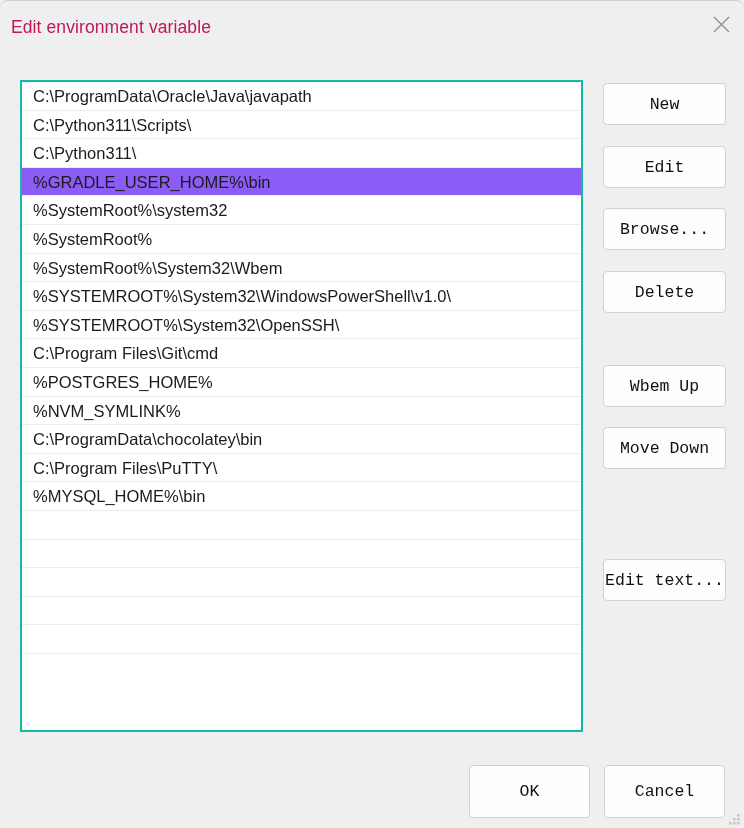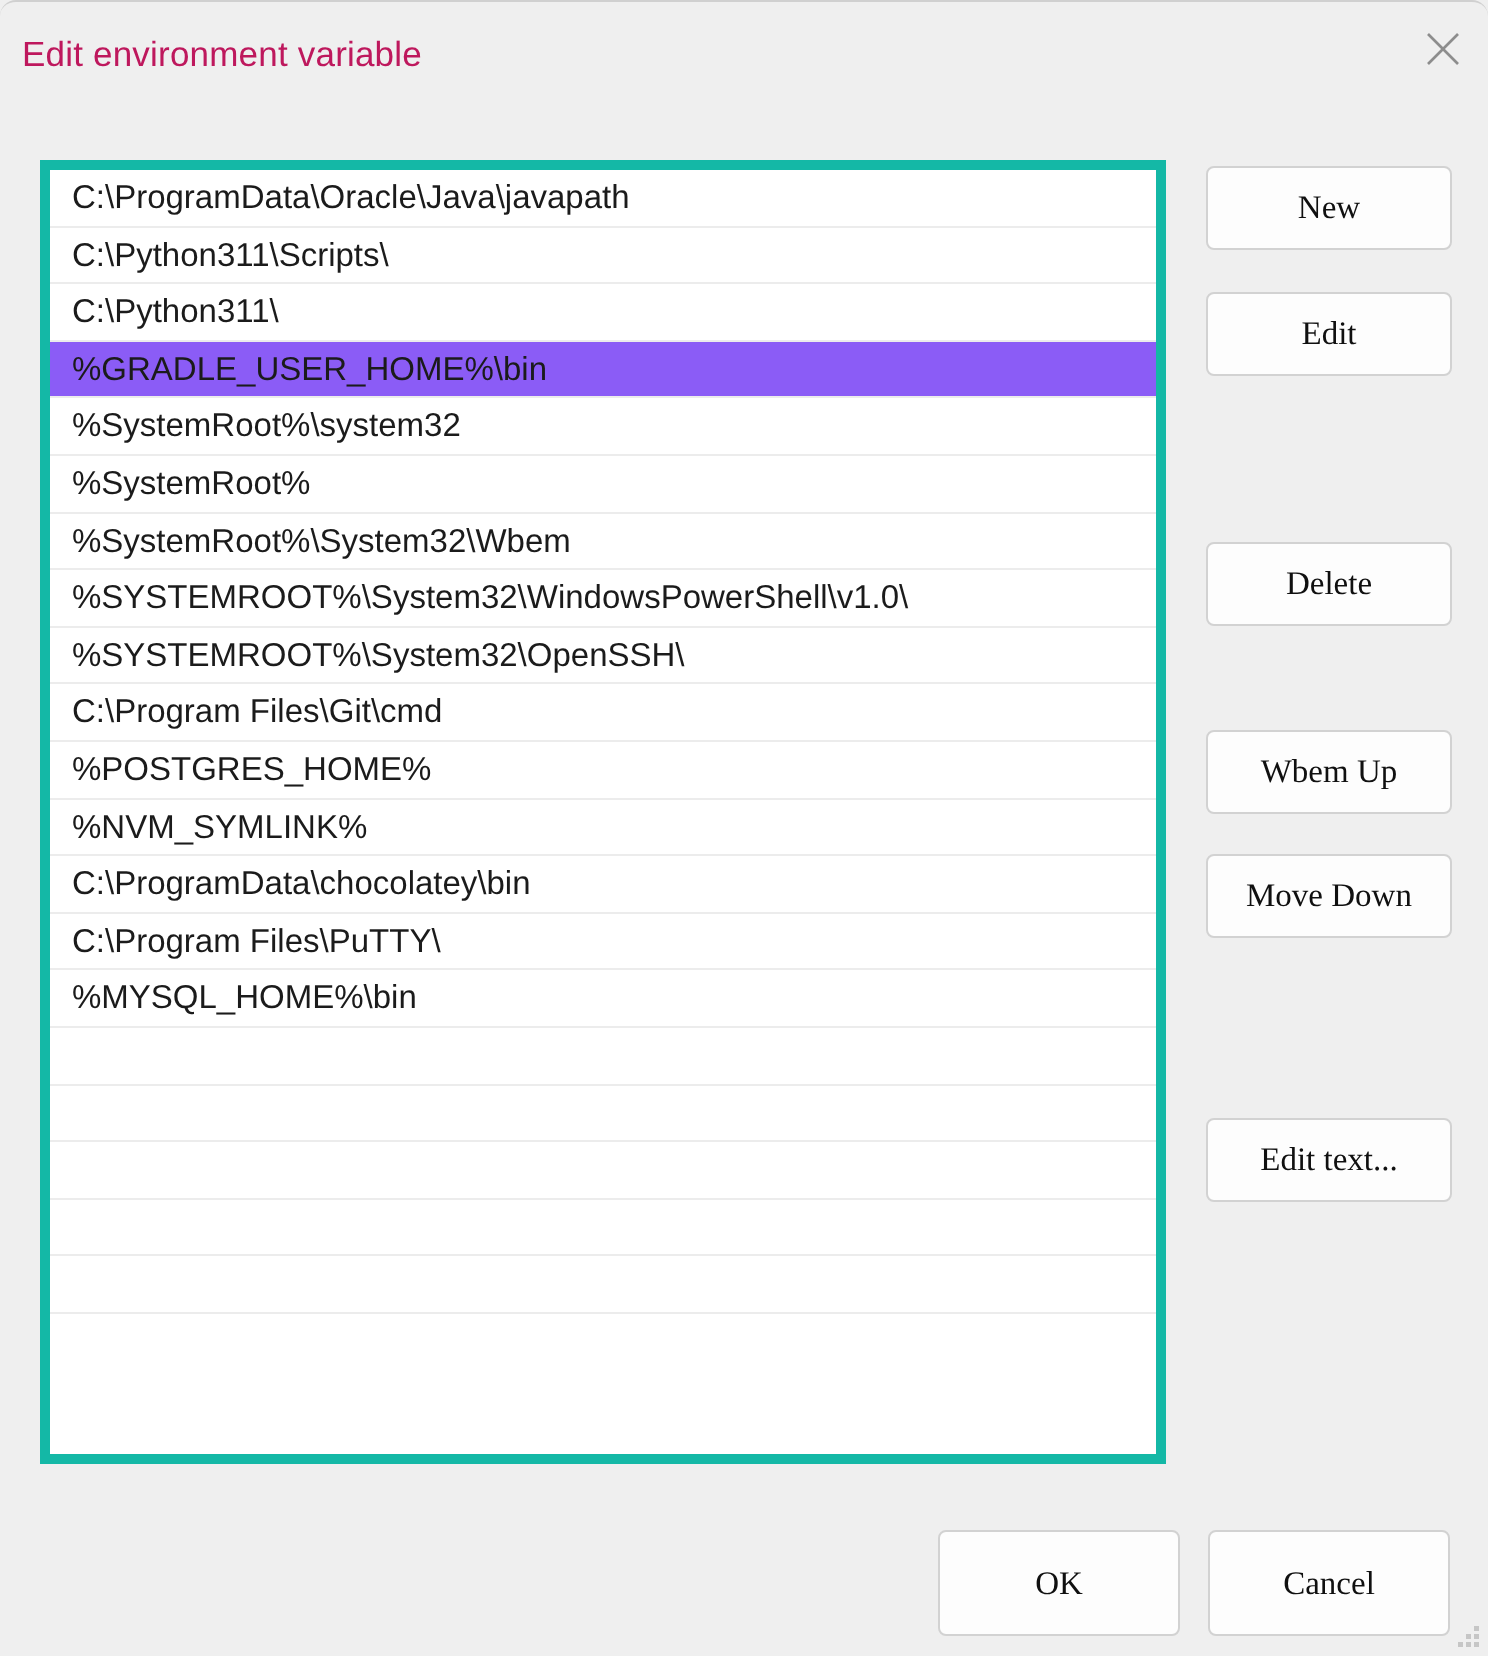--- a/index.html
+++ b/index.html
@@ -61,21 +61,21 @@
   .close-button svg { display: block; }
 
   
   .listbox {
     position: absolute;
     left: 20px;
     top: 79px;
     width: 563px;
     height: 652px;
     background: #ffffff;
-    border: 5px solid #14b8a6;
+    border: 2px solid #14b8a6;
     box-sizing: border-box;
     overflow: hidden;
   }
 
   .list-row {
     height: 28.6px;
     line-height: 28.6px;
     padding: 0 0 0 11px;
     font-size: 16.5px;
     color: #1b1b1b;
@@ -91,21 +91,21 @@
   .list-row.empty {
     color: transparent;
   }
 
   
   .btn {
     position: absolute;
     background: #fdfdfd;
     border: 1px solid #d2d2d2;
     border-radius: 4px;
-    font-family: Liberation Serif, serif;
+    font-family: Liberation Mono, monospace;
     font-size: 16.5px;
     color: #101010;
     display: flex;
     align-items: center;
     justify-content: center;
     box-sizing: border-box;
     cursor: default;
     padding: 0;
     white-space: nowrap;
   }
@@ -177,20 +177,21 @@
       <div class="list-row">%MYSQL_HOME%\bin</div>
       <div class="list-row empty">&nbsp;</div>
       <div class="list-row empty">&nbsp;</div>
       <div class="list-row empty">&nbsp;</div>
       <div class="list-row empty">&nbsp;</div>
       <div class="list-row empty">&nbsp;</div>
     </div>
 
   <button class="btn side-btn" id="btn-new">New</button>
   <button class="btn side-btn" id="btn-edit">Edit</button>
+  <button class="btn side-btn" id="btn-browse">Browse...</button>
   <button class="btn side-btn" id="btn-delete">Delete</button>
   <button class="btn side-btn" id="btn-moveup">Wbem Up</button>
   <button class="btn side-btn" id="btn-movedown">Move Down</button>
   <button class="btn side-btn" id="btn-edittext">Edit text...</button>
 
   <button class="btn footer-btn" id="btn-ok">OK</button>
   <button class="btn footer-btn" id="btn-cancel">Cancel</button>
 
   <div class="resize-grip">
     <svg width="13" height="13" viewBox="0 0 13 13">

